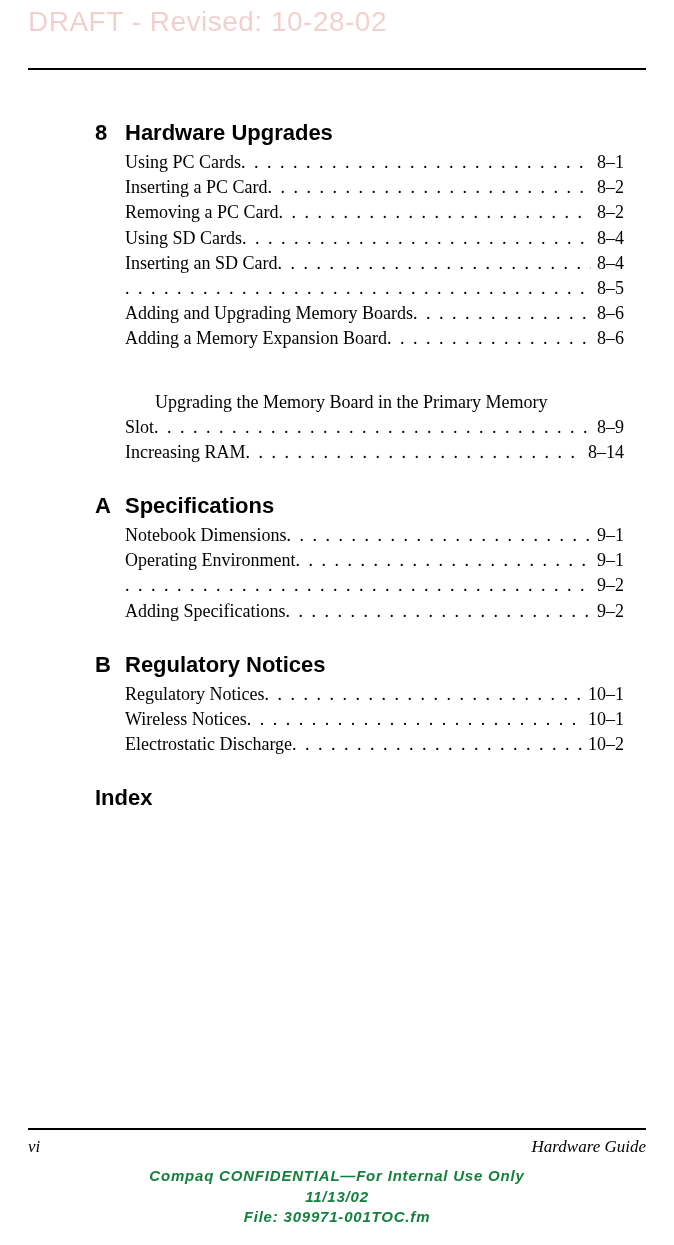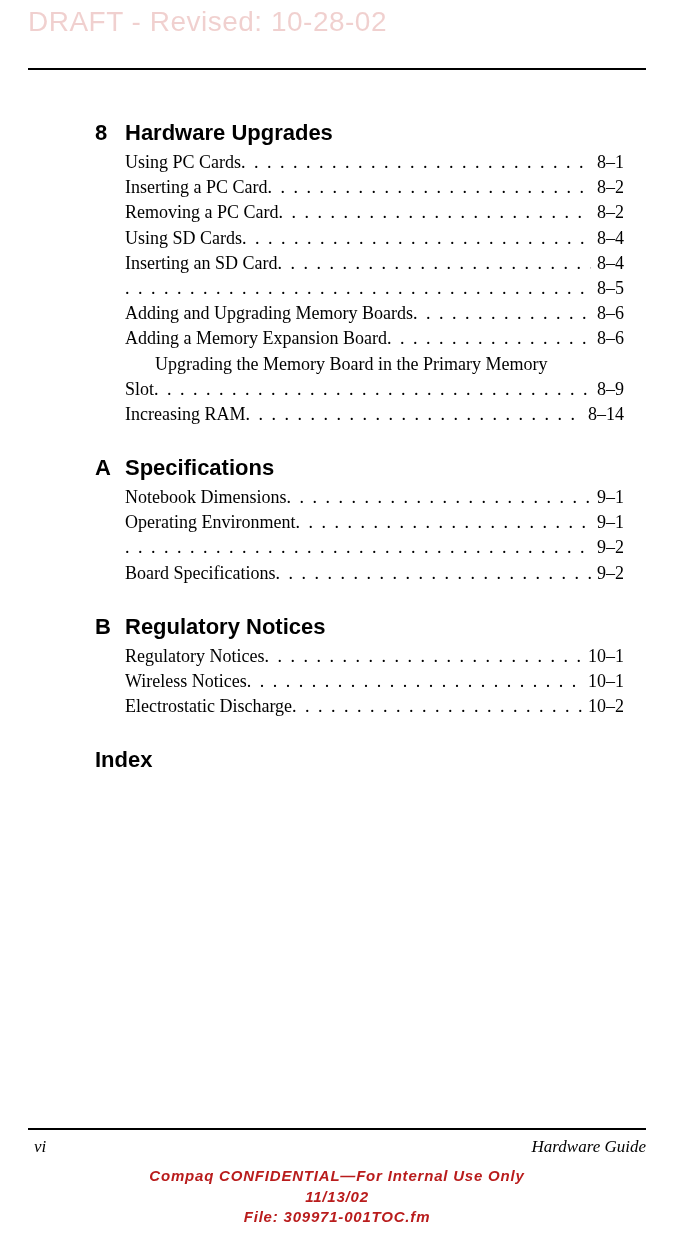--- a/index.html
+++ b/index.html
@@ -69,44 +69,45 @@
     content: " . . . . . . . . . . . . . . . . . . . . . . . . . . . . . . . . . . . . . . . . . . . . . . . . . . . . . . . . . . . .";
   }
   .toc-page {
     white-space: nowrap;
     padding-left: 6px;
   }
   .wrap-line {
     font-size: 18px;
     line-height: 1.4;
     margin-left: 60px;
+    margin-top: 38px;
   }
   .footer-rule {
     border-top: 2px solid #000;
     margin: 0 28px;
     position: absolute;
     bottom: 115px;
     left: 0; right: 0;
   }
   .footer-text {
     position: absolute;
     bottom: 88px;
-    left: 34px;
+    left: 28px;
     right: 28px;
     display: flex;
     justify-content: space-between;
     font-style: italic;
     font-size: 17px;
   }
   .confidential {
     position: absolute;
     bottom: 18px;
     width: 100%;
     text-align: center;
-    color: #b91c1c;
+    color: #15803d;
     font-family: Helvetica, Arial, sans-serif;
     font-style: italic;
     font-weight: bold;
     font-size: 15px;
     letter-spacing: 0.8px;
     line-height: 1.35;
   }
   .index-head {
     font-family: Helvetica, Arial, sans-serif;
     font-weight: bold;
@@ -192,21 +193,21 @@
     <div class="toc-line">
         <span class="toc-text">Operating Environment</span>
         <span class="dots"></span>
         <span class="toc-page">9–1</span>
       </div>
     <div class="toc-line">
         <span class="dots"></span>
         <span class="toc-page">9–2</span>
       </div>
     <div class="toc-line">
-        <span class="toc-text">Board Specifications</span>
+        <span class="toc-text">Adding Specifications</span>
         <span class="dots"></span>
         <span class="toc-page">9–2</span>
       </div>
   </div>
 
   <div class="section">
     <div class="section-head">
       <span class="sec-num">B</span>
       <span class="sec-title">Regulatory Notices</span>
     </div>

